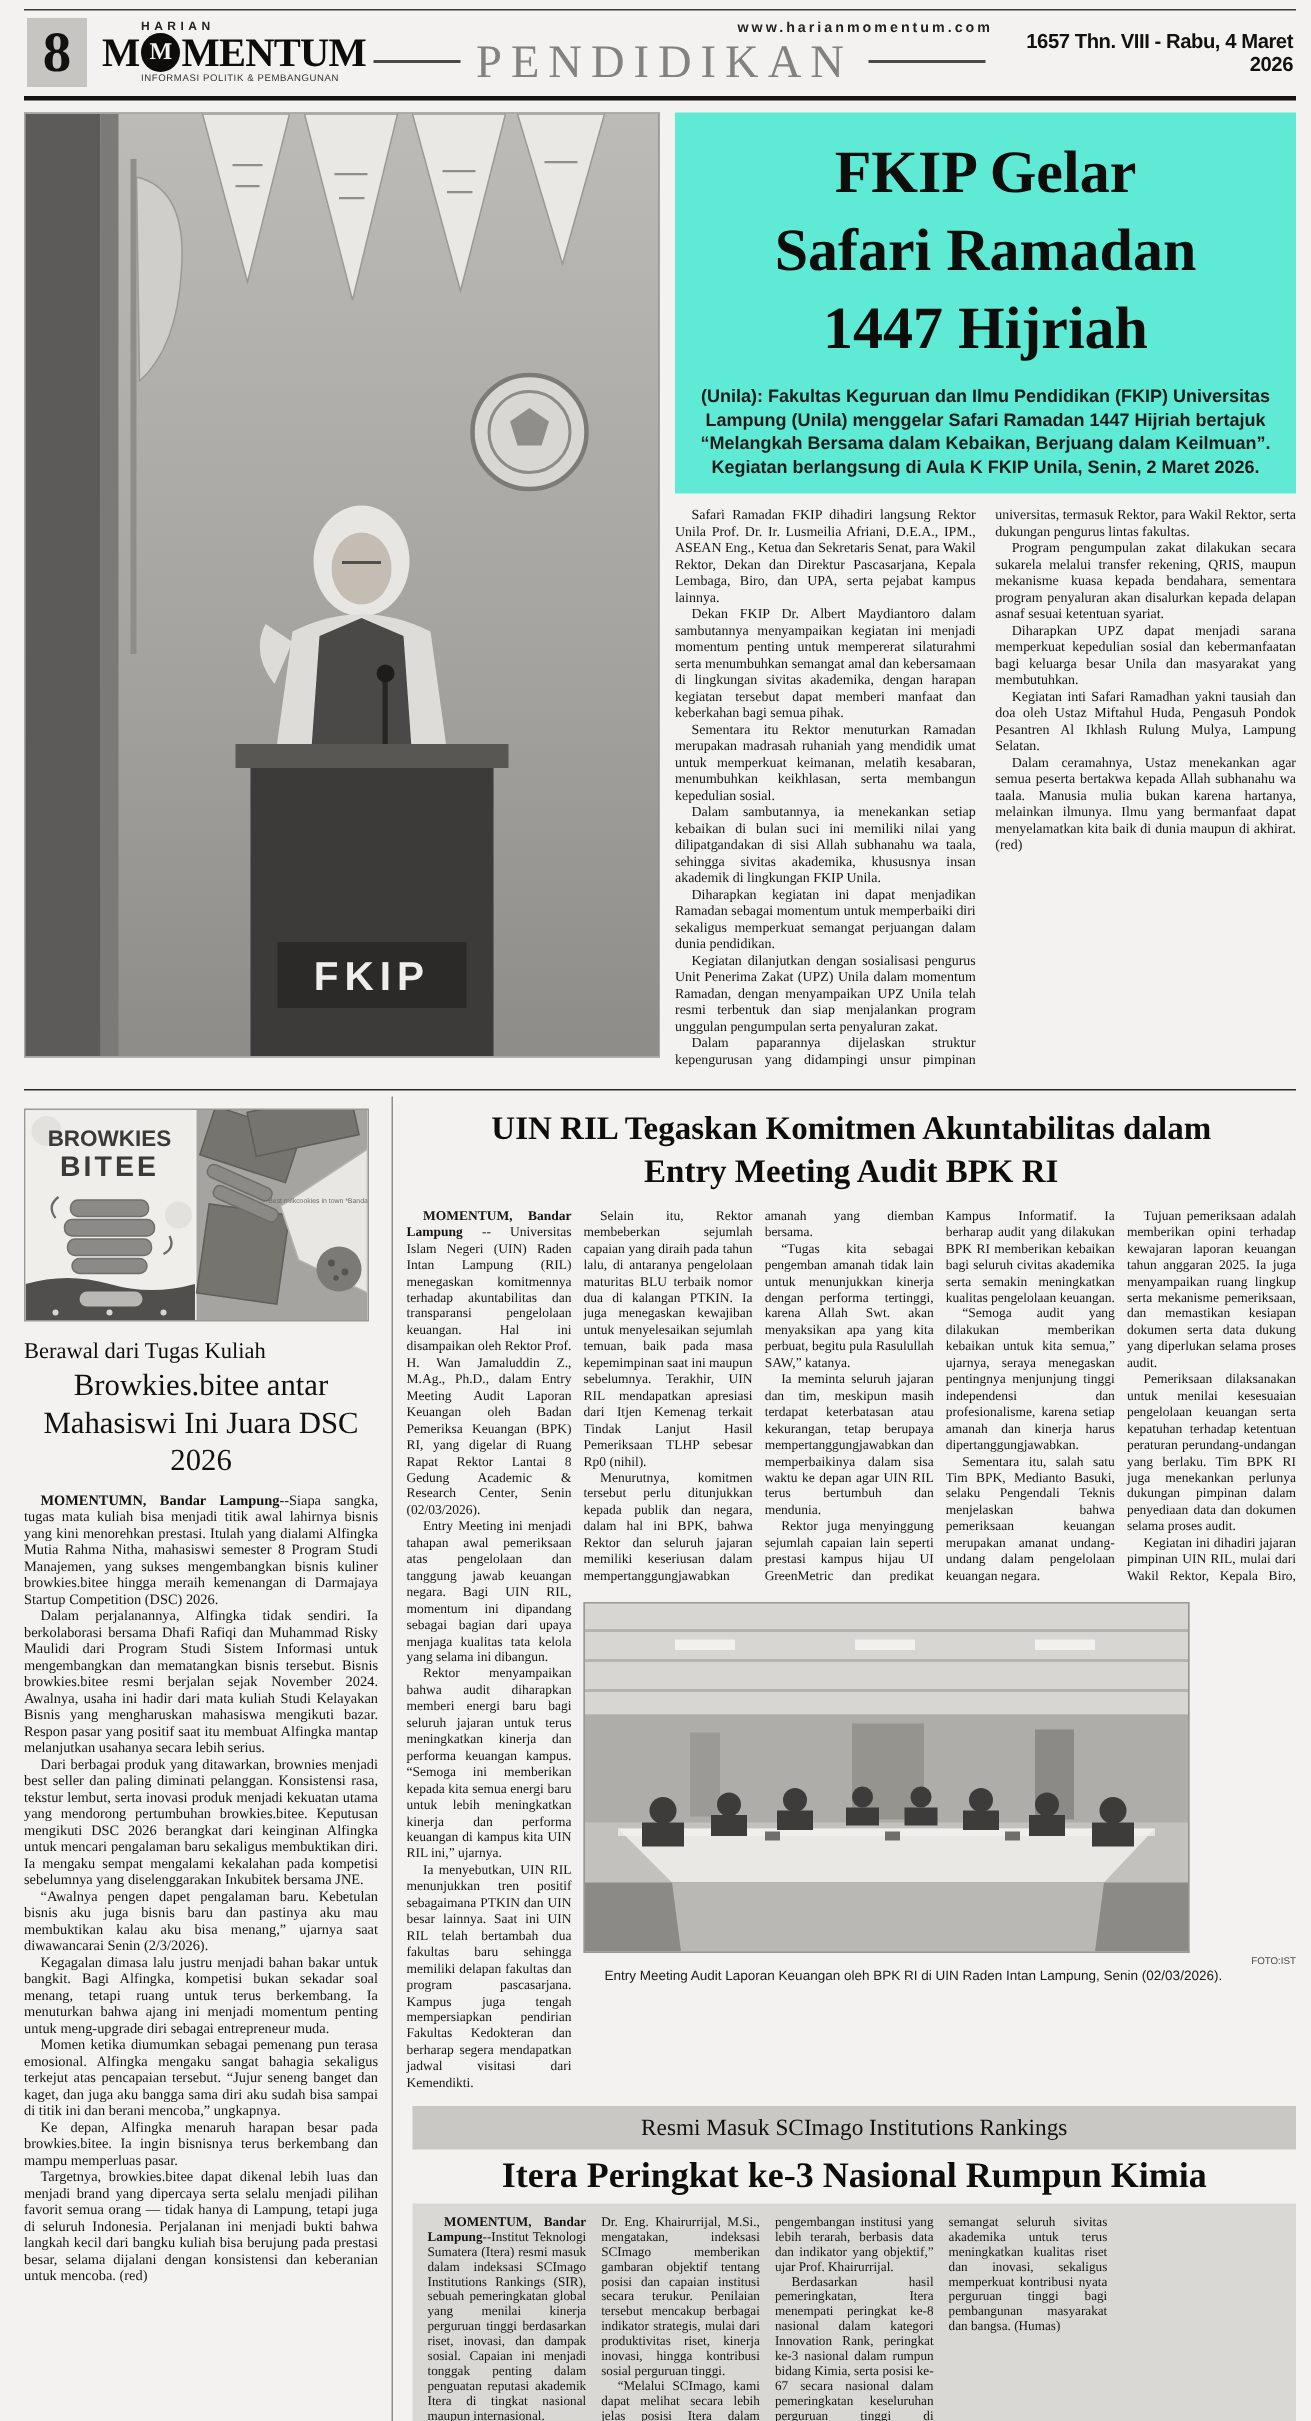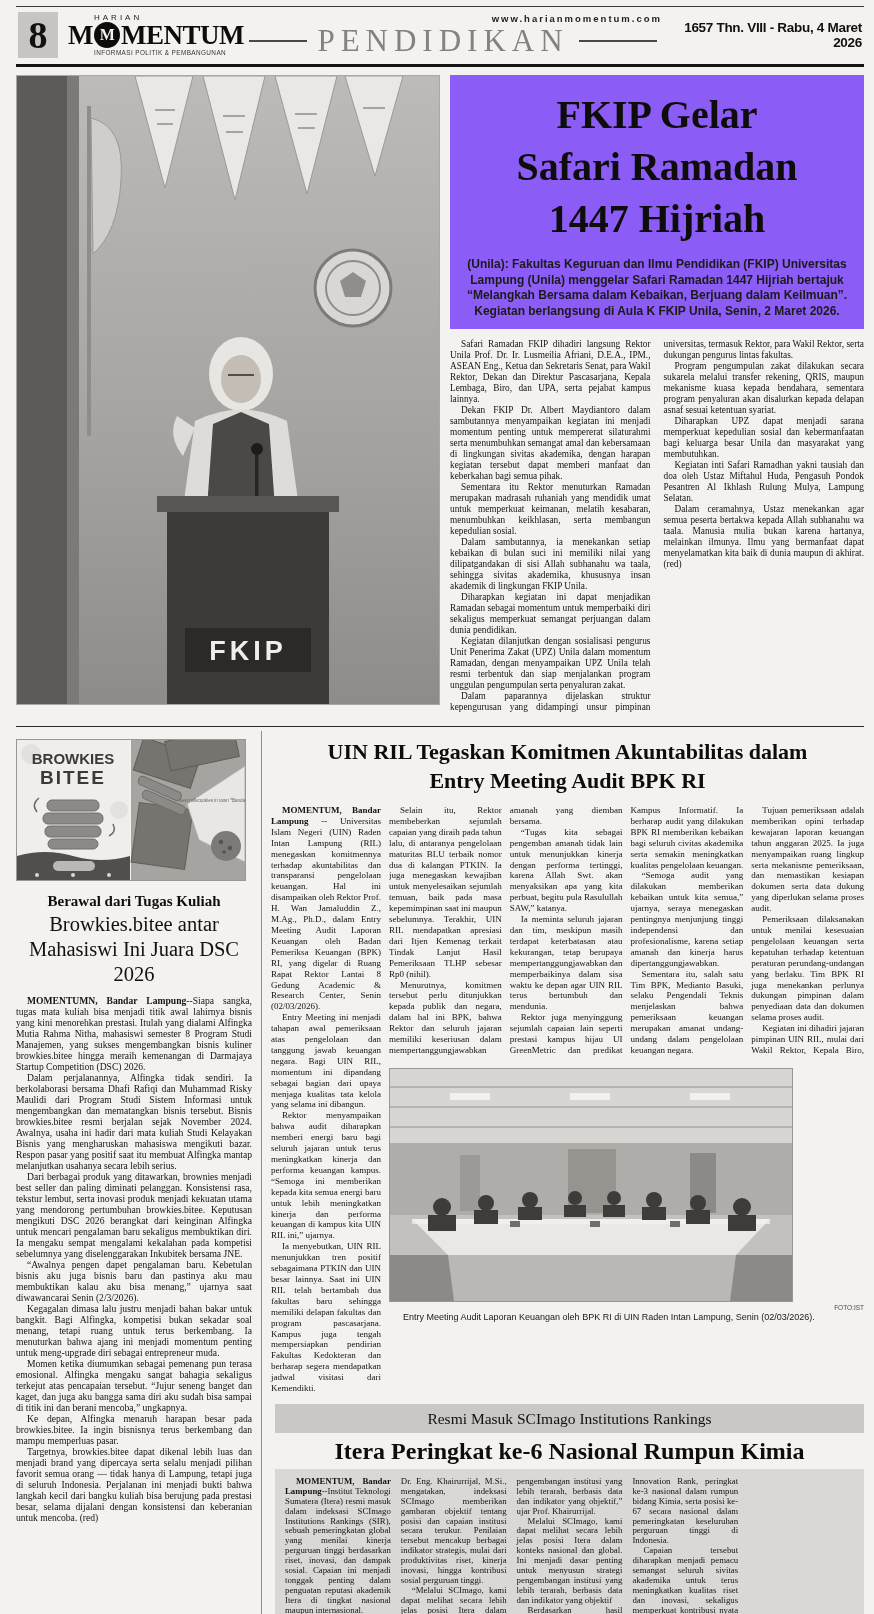--- a/index.html
+++ b/index.html
@@ -8,51 +8,51 @@
     font-family:"Liberation Serif","DejaVu Serif",serif;
     box-sizing:border-box;padding:6px 10px 8px 16px;overflow:hidden;
     display:flex;flex-direction:column;
   }
   
   .masthead{border-top:1px solid #3a3938;border-bottom:3px solid #151412;
     display:flex;align-items:center;padding:5px 2px 6px 2px;}
   .pagenum{width:40px;height:46px;background:#c6c5c2;color:#12110f;
     font-size:38px;font-weight:bold;display:flex;align-items:center;justify-content:center;}
   .logo{margin-left:10px;line-height:1;}
-  .logo-top{font-family:"Liberation Sans",sans-serif;font-size:8px;letter-spacing:3px;font-weight:normal;margin-left:26px;color:#222;}
+  .logo-top{font-family:"Liberation Sans",sans-serif;font-size:8px;letter-spacing:3px;font-weight:bold;margin-left:26px;color:#222;}
   .logo-main{font-weight:bold;font-size:27px;letter-spacing:-0.5px;display:flex;align-items:center;color:#0d0c0a;}
   .logo-o{width:26px;height:26px;border-radius:50%;background:#0d0c0a;color:#f3f2f0;display:inline-flex;
     align-items:center;justify-content:center;font-size:16px;margin:0 1px;}
   .logo-sub{font-family:"Liberation Sans",sans-serif;font-size:6.4px;letter-spacing:0.4px;color:#333;margin-left:26px;margin-top:1px;}
   .section-head{flex:1;text-align:right;line-height:1;}
   .site-url{font-family:"Liberation Sans",sans-serif;font-weight:bold;font-size:9.5px;letter-spacing:2px;color:#222;}
   .section-row{display:flex;align-items:center;justify-content:center;margin-top:2px;}
   .hrule{height:2px;background:#4a4947;display:inline-block;}
   .hrule.l{width:58px;margin-right:10px;}
   .hrule.r{width:78px;margin-left:10px;}
   .section-title{font-size:31px;font-weight:normal;color:#83827f;letter-spacing:6px;margin:0;display:inline;}
   .edition{font-family:"Liberation Sans",sans-serif;font-weight:bold;font-size:13.5px;letter-spacing:-0.3px;
     width:200px;text-align:right;color:#111;}
   
   .top-story{display:flex;gap:10px;margin-top:8px;}
   .photo-fkip{width:422px;height:628px;flex:none;border:1px solid #a9a8a5;background:#737373;}
   .top-right{flex:1;display:flex;flex-direction:column;min-width:0;}
-  .headline-box{background:#8b5cf6;padding:14px 10px 10px 10px;text-align:center;}
+  .headline-box{background:#5eead4;padding:14px 10px 10px 10px;text-align:center;}
   .fkip-headline{margin:0;font-size:40px;line-height:52px;font-weight:bold;white-space:pre-line;color:#0e0d0b;}
   .fkip-lead{font-family:"Liberation Sans",sans-serif;font-weight:bold;font-size:12px;line-height:15.5px;
     margin:12px 2px 0 2px;color:#1c1b19;}
   .fkip-body{margin-top:10px;flex:1;column-count:2;column-gap:13px;height:380px;column-fill:auto;overflow:hidden;}
   .news p{margin:0;text-indent:11px;text-align:justify;}
   .fkip-body p{font-size:9.3px;line-height:11px;}
   .full-rule{border:none;border-top:1.5px solid #2a2927;margin:7px 0 0 0;}
   
   .middle{display:flex;margin-top:4px;flex:1;}
   .left-col{width:236px;flex:none;padding-right:9px;border-right:1px solid #8f8e8b;padding-top:8px;}
   .promo{width:228px;height:140px;border:1px solid #999894;}
-  .kicker-b{font-size:15px;font-weight:bold;text-align:center;margin:12px 0 2px 0;color:#0f0e0c;}
+  .kicker-b{font-size:15px;font-weight:normal;text-align:left;margin:12px 0 2px 0;color:#0f0e0c;}
   .browkies-headline{font-size:20.5px;font-weight:500;line-height:25px;text-align:center;margin:0 0 8px 0;color:#12110f;}
   .browkies-body p{font-size:9.6px;line-height:11px;}
   .right-col{flex:1;min-width:0;padding-left:9px;padding-top:4px;display:flex;flex-direction:column;}
   .uin-headline{font-size:22px;line-height:29px;font-weight:bold;text-align:center;margin:2px 0 10px 0;
     white-space:pre-line;color:#0e0d0b;}
   .uin-row{display:flex;}
   .uin-col1{width:110px;flex:none;margin-right:8px;}
   .uin-col1 p,.uin-cols4 p{font-size:9px;line-height:10.9px;}
   .uin-main{flex:1;min-width:0;}
   .uin-cols4{column-count:4;column-gap:8px;height:256px;column-fill:auto;overflow:hidden;}
@@ -295,26 +295,25 @@
               </svg>
             </div>
             <div class="credit">FOTO:IST</div>
             <p class="caption">Entry Meeting Audit Laporan Keuangan oleh BPK RI di UIN Raden Intan Lampung, Senin (02/03/2026).</p>
           </div>
         </div>
       </article>
 
       <article class="itera">
         <div class="itera-kicker">Resmi Masuk SCImago Institutions Rankings</div>
-        <h2 class="itera-headline">Itera Peringkat ke-6 Nasional Rumpun Kimia</h2>
+        <h2 class="itera-headline">Itera Peringkat ke-3 Nasional Rumpun Kimia</h2>
         <div class="itera-body news">
             <p><b>MOMENTUM, Bandar Lampung</b>--Institut Teknologi Sumatera (Itera) resmi masuk dalam indeksasi SCImago Institutions Rankings (SIR), sebuah pemeringkatan global yang menilai kinerja perguruan tinggi berdasarkan riset, inovasi, dan dampak sosial. Capaian ini menjadi tonggak penting dalam penguatan reputasi akademik Itera di tingkat nasional maupun internasional.</p>
             <p>Wakil Rektor Bidang Akademik dan Kemahasiswaan Itera, Prof. Dr. Eng. Khairurrijal, M.Si., mengatakan, indeksasi SCImago memberikan gambaran objektif tentang posisi dan capaian institusi secara terukur. Penilaian tersebut mencakup berbagai indikator strategis, mulai dari produktivitas riset, kinerja inovasi, hingga kontribusi sosial perguruan tinggi.</p>
             <p>“Melalui SCImago, kami dapat melihat secara lebih jelas posisi Itera dalam konteks nasional dan global. Ini menjadi dasar penting untuk menyusun strategi pengembangan institusi yang lebih terarah, berbasis data dan indikator yang objektif,” ujar Prof. Khairurrijal.</p>
-            <p>Melalui SCImago, kami dapat melihat secara lebih jelas posisi Itera dalam konteks nasional dan global. Ini menjadi dasar penting untuk menyusun strategi pengembangan institusi yang lebih terarah, berbasis data dan indikator yang objektif</p>
             <p>Berdasarkan hasil pemeringkatan, Itera menempati peringkat ke-8 nasional dalam kategori Innovation Rank, peringkat ke-3 nasional dalam rumpun bidang Kimia, serta posisi ke-67 secara nasional dalam pemeringkatan keseluruhan perguruan tinggi di Indonesia.</p>
             <p>Capaian tersebut diharapkan menjadi pemacu semangat seluruh sivitas akademika untuk terus meningkatkan kualitas riset dan inovasi, sekaligus memperkuat kontribusi nyata perguruan tinggi bagi pembangunan masyarakat dan bangsa. (Humas)</p>
           </div>
       </article>
     </div>
   </section>
 
 </div>
 
 </body></html>

